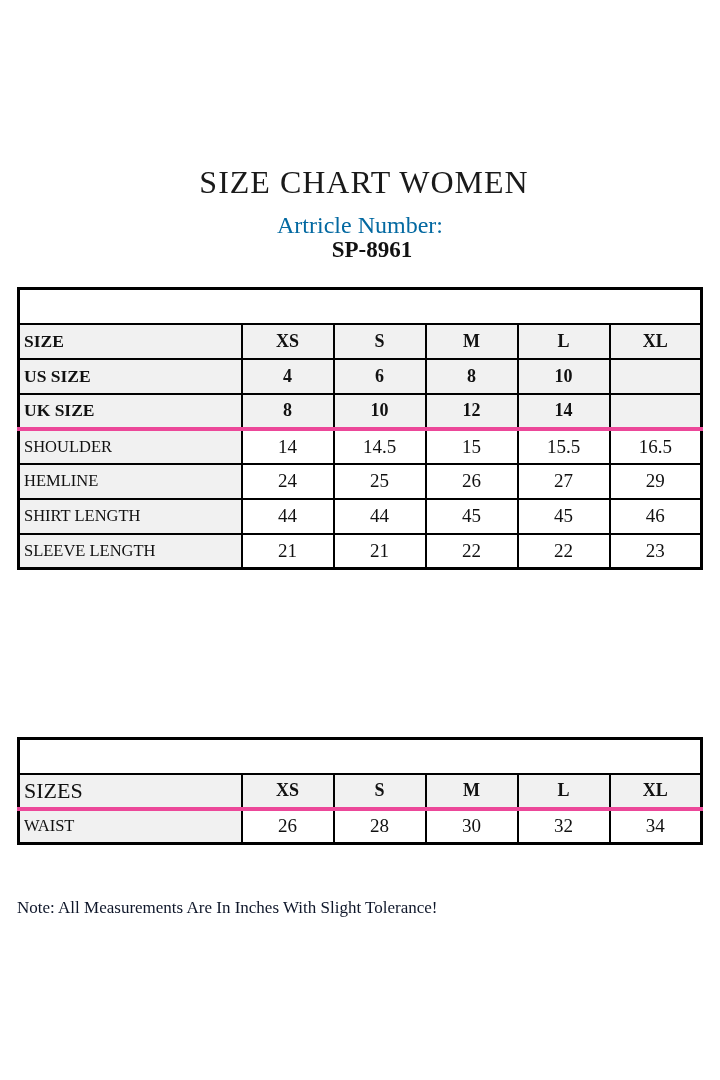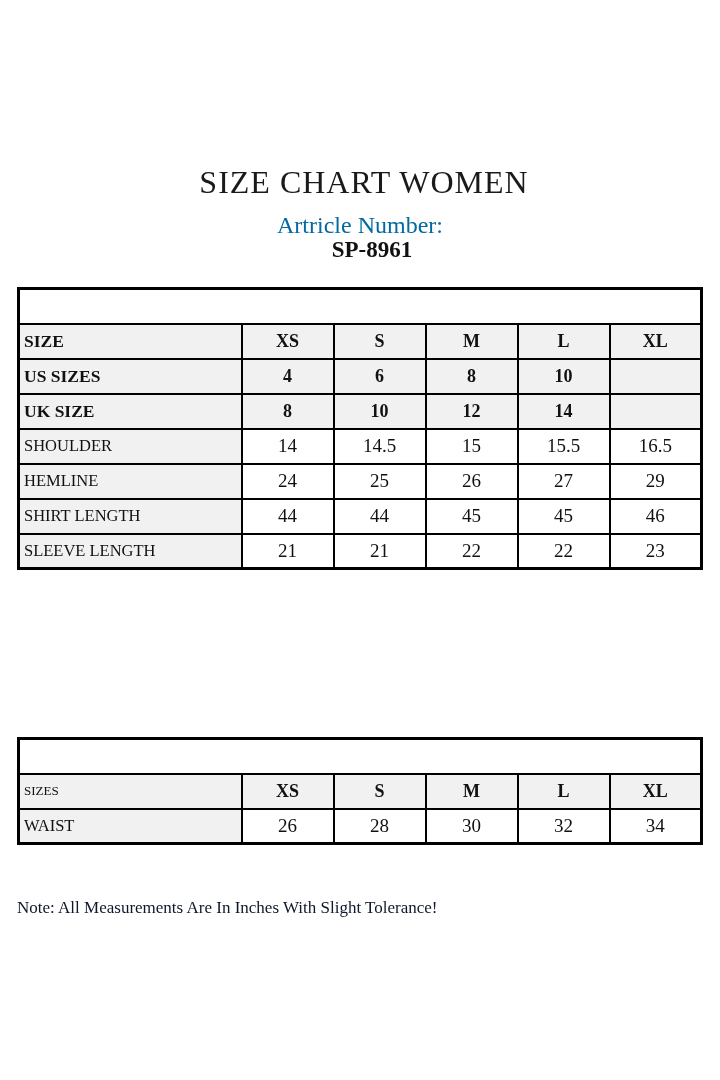--- a/index.html
+++ b/index.html
@@ -53,22 +53,22 @@
     background:#ffffff;
     overflow:hidden; white-space:nowrap;
   }
   .size-table td.label-cell {
     text-align:left; padding-left:4px;
     background:#f1f1f1;
     font-size:16.5px;
   }
   tr.size-row td { background:#f1f1f1; font-weight:700; font-size:18px; }
   tr.size-row td.label-cell { font-size:17.5px;margin-top:48px; }
-  tr.size-row.label-regular td.label-cell { font-weight:400; font-size:13px; }
-  tr.section-end td { border-bottom:1px solid #ec4899; }
+  tr.size-row.label-regular td.label-cell { font-weight:400; font-size:22px; }
+  tr.section-end td { border-bottom:4px solid #ec4899; }
 
   .note {
     position:absolute; top:898px; left:17px;
     font-size:17px; color:#0f172a;
   }
 </style>
 </head>
 <body>
 
 <div class="page">
@@ -92,21 +92,21 @@
       </tr>
       <tr class="size-row">
         <td class="label-cell">SIZE</td>
         <td>XS</td>
         <td>S</td>
         <td>M</td>
         <td>L</td>
         <td>XL</td>
       </tr>
       <tr class="size-row">
-        <td class="label-cell">US SIZES</td>
+        <td class="label-cell">US SIZE</td>
         <td>4</td>
         <td>6</td>
         <td>8</td>
         <td>10</td>
         <td></td>
       </tr>
       <tr class="size-row section-end">
         <td class="label-cell">UK SIZE</td>
         <td>8</td>
         <td>10</td>

